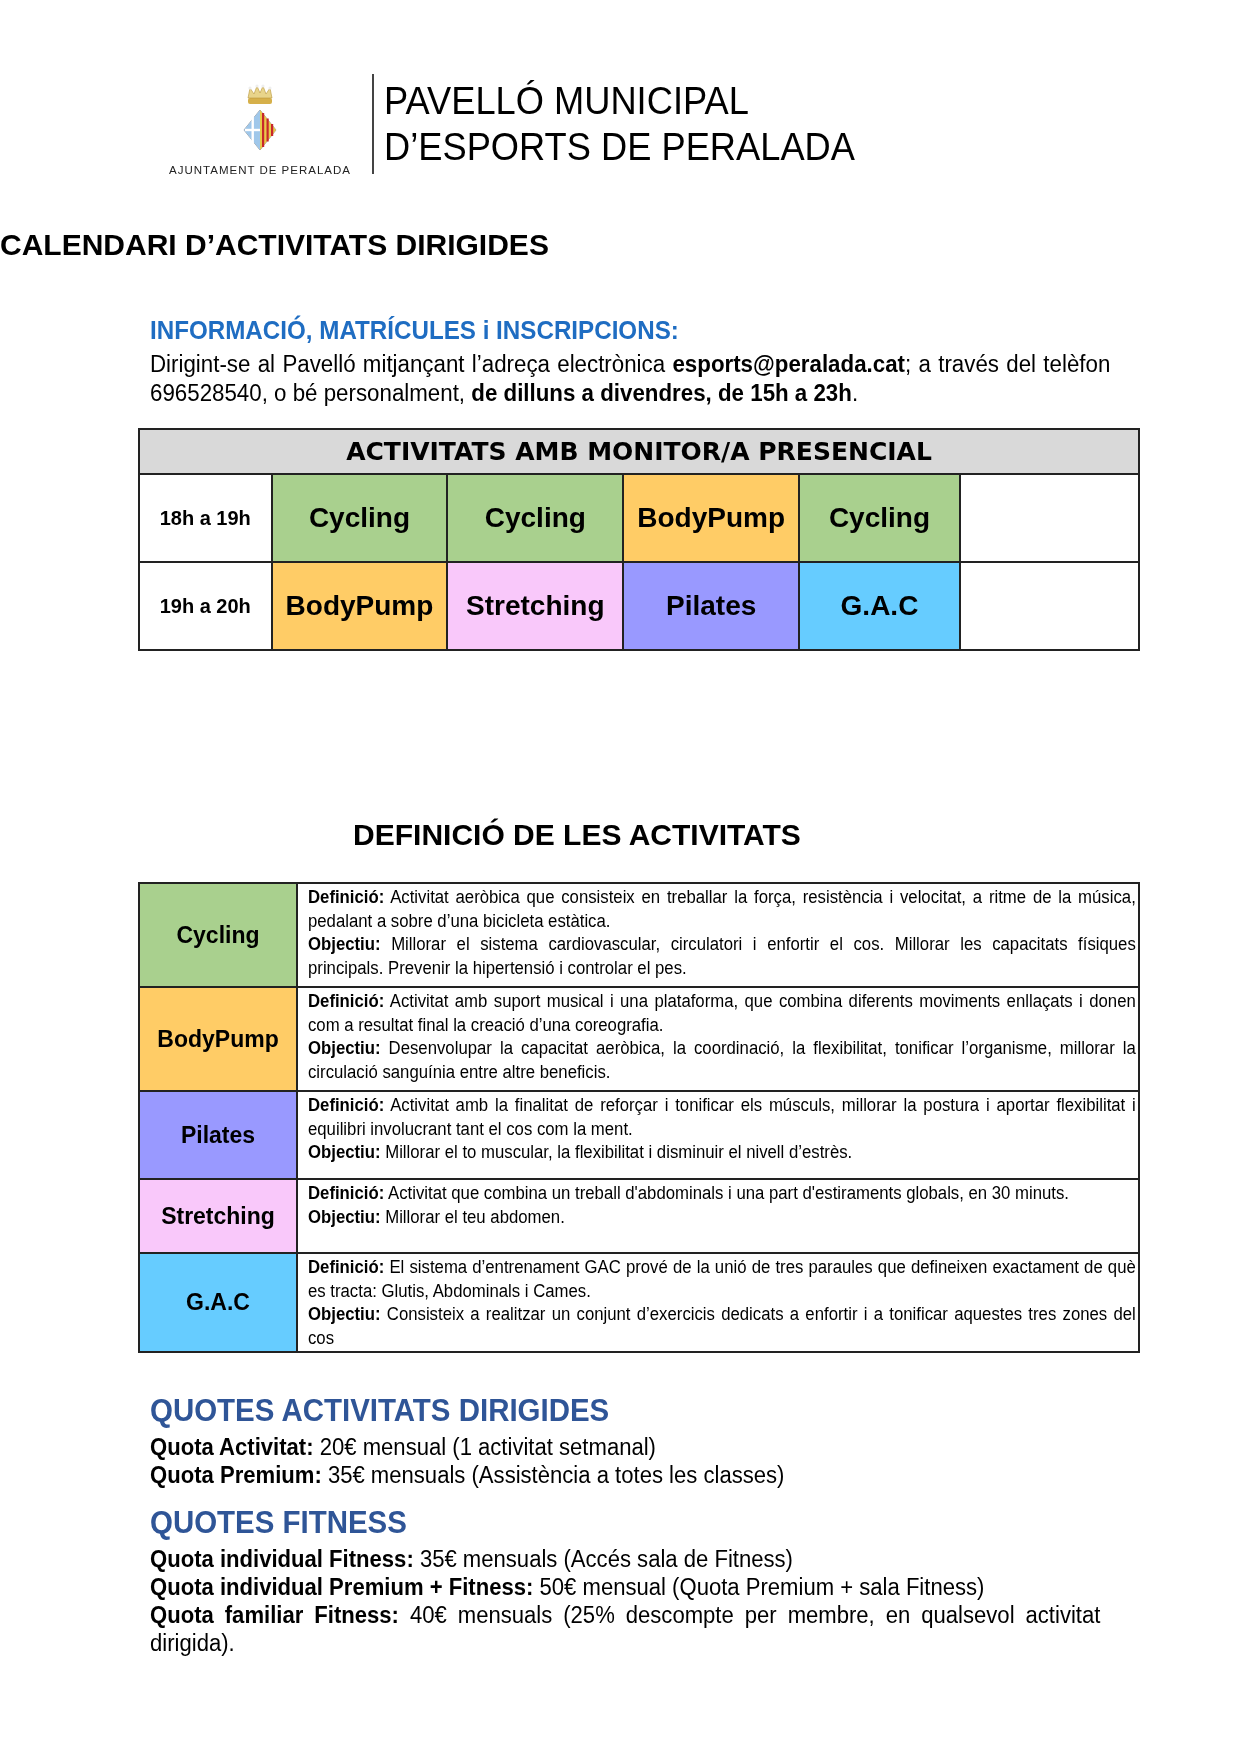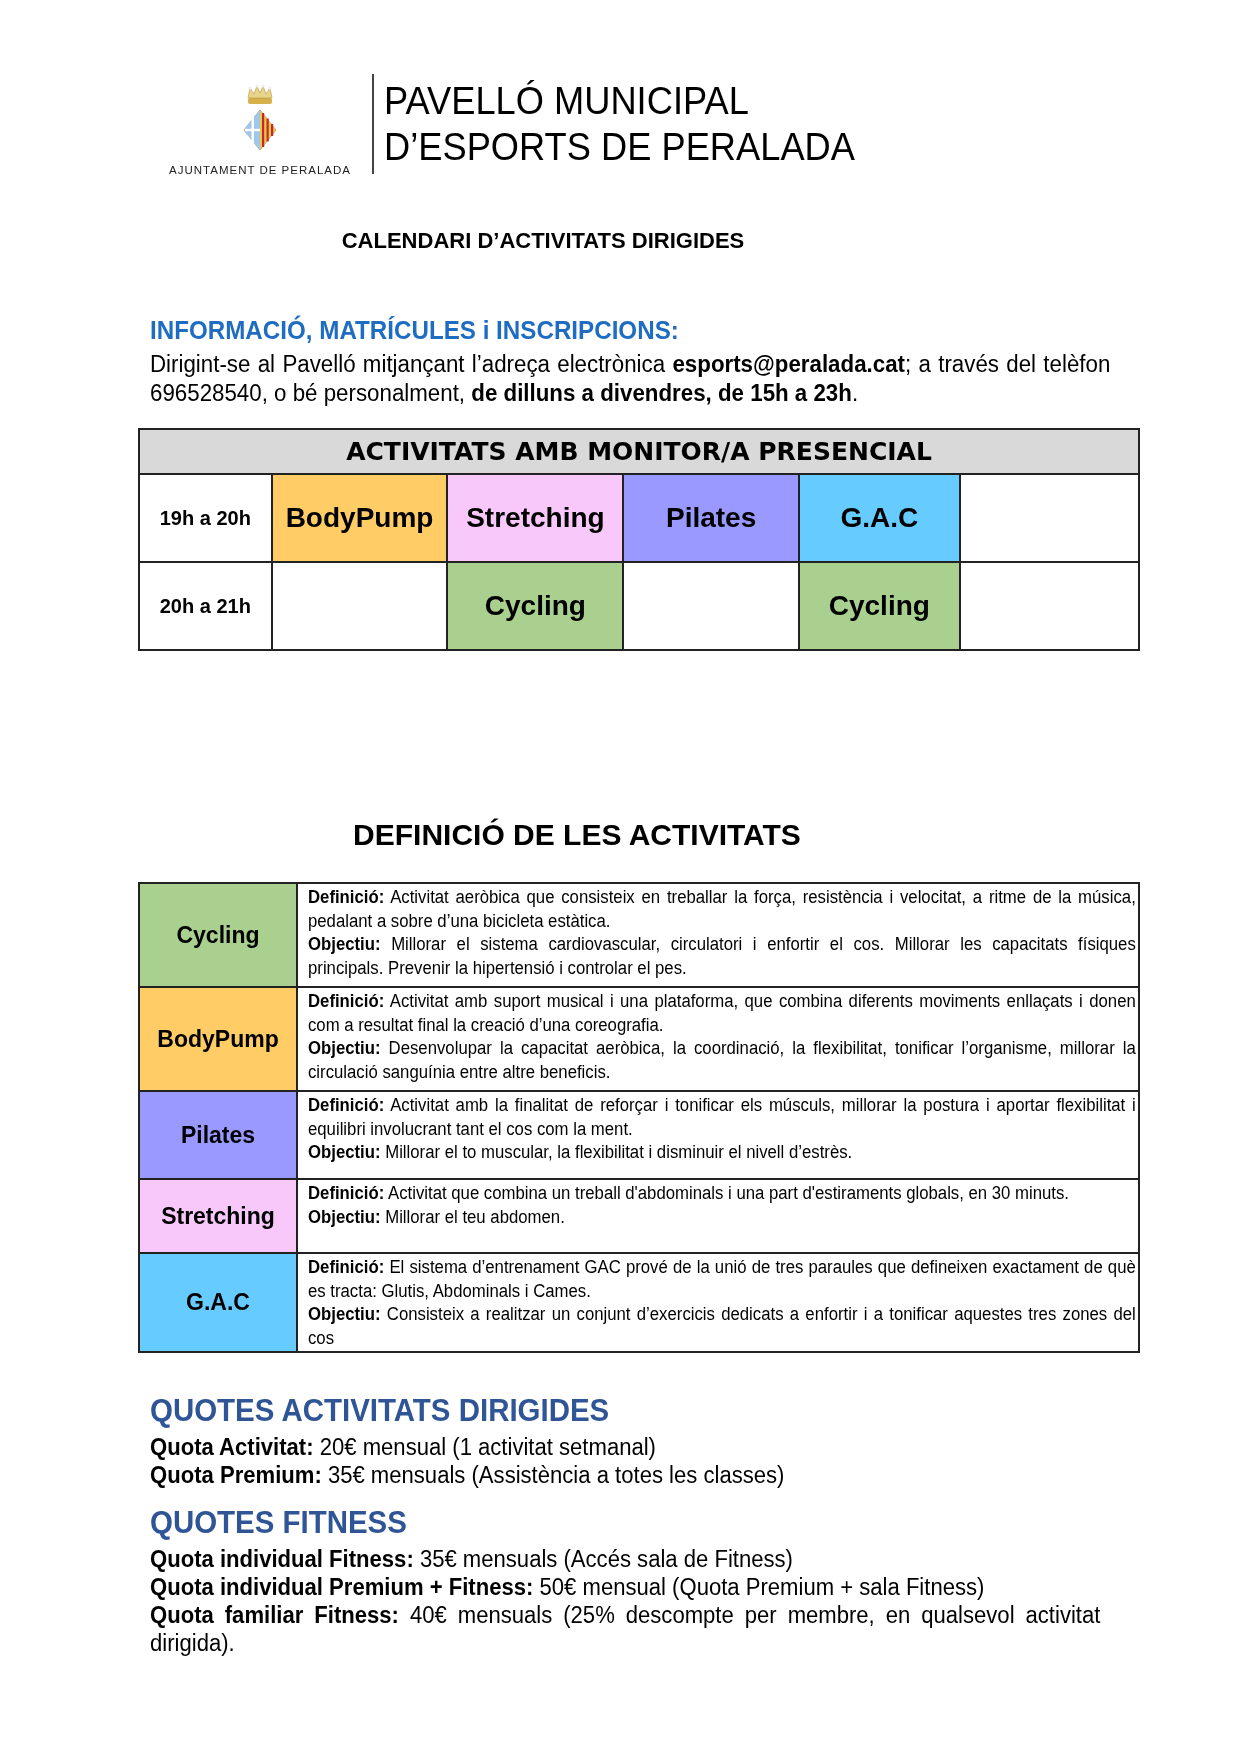--- a/index.html
+++ b/index.html
@@ -7,21 +7,21 @@
   body { position: relative; font-family: "Liberation Sans", sans-serif; color: #000; overflow: hidden; }
 
   
   .header { position: absolute; left: 150px; top: 72px; width: 800px; height: 110px; }
   .logo { position: absolute; left: 10px; top: 8px; width: 200px; height: 100px; text-align: center; }
   .logo svg { display: block; margin: 0 auto; }
   .logo-caption { font-family: Liberation Sans, sans-serif; font-size: 11.5px; letter-spacing: 1px; color: #222; margin-top: 4px; white-space: nowrap; }
   .header-divider { position: absolute; left: 222px; top: 2px; width: 2px; height: 100px; background: #444; }
   .header-title { position: absolute; left: 234px; top: 6px; font-family: "Liberation Sans", sans-serif; font-size: 39px; line-height: 46px; color: #000; transform: scaleX(0.93); transform-origin: left top; white-space: nowrap; }
 
-  .main-title { position: absolute; left: 0; width: 1086px; top: 228px; text-align: center; font-weight: bold; font-size: 22px; }
+  .main-title { position: absolute; left: 0; width: 1086px; top: 228px; text-align: left; font-weight: bold; font-size: 30px; }
 
   .info-heading { position: absolute; left: 150px; top: 315px; font-weight: bold; font-size: 26px; color: #1f6dc2; transform: scaleX(0.93); transform-origin: left top; white-space: nowrap; }
   .info-text { position: absolute; left: 150px; top: 350px; width: 990px; font-size: 23px; line-height: 29px; text-align: justify; transform: scaleX(0.97); transform-origin: left top; }
   .info-text b { font-weight: bold; }
 
   
   table { border-collapse: collapse; }
   .schedule { position: absolute; left: 138px; top: 428px; width: 1002px; padding-left: 22px; }
   .schedule td, .schedule th { border: 2px solid #222; text-align: center; }
   .schedule .title-row td { background: #d9d9d9; height: 45px; font-family: "DejaVu Sans", sans-serif; font-weight: bold; font-size: 25px; }
@@ -88,33 +88,33 @@
       <col style="width:176px">
       <col style="width:176px">
       <col style="width:161px">
       <col style="width:180px">
   </colgroup>
   <tbody>
       <tr class="title-row">
     <td colspan="6">ACTIVITATS AMB MONITOR/A PRESENCIAL</td>
   </tr>
   <tr class="slot-row">
+    <td class="hour">18h a 19h</td>
+    <td style="background:#A9D08E">Cycling</td>
+    <td style="background:#A9D08E">Cycling</td>
+    <td style="background:#FFCC66">BodyPump</td>
+    <td style="background:#A9D08E">Cycling</td>
+    <td></td>
+  </tr>
+  <tr class="slot-row">
     <td class="hour">19h a 20h</td>
     <td style="background:#FFCC66">BodyPump</td>
     <td style="background:#F9C8FA">Stretching</td>
     <td style="background:#9999FF">Pilates</td>
     <td style="background:#66CCFF">G.A.C</td>
-    <td></td>
-  </tr>
-  <tr class="slot-row">
-    <td class="hour">20h a 21h</td>
-    <td></td>
-    <td style="background:#A9D08E">Cycling</td>
-    <td></td>
-    <td style="background:#A9D08E">Cycling</td>
     <td></td>
   </tr>
 </tbody>
   </table>
 
 <div class="def-title">DEFINICIÓ DE LES ACTIVITATS</div>
 
 <table class="defs">
   <tbody>
       <tr>

